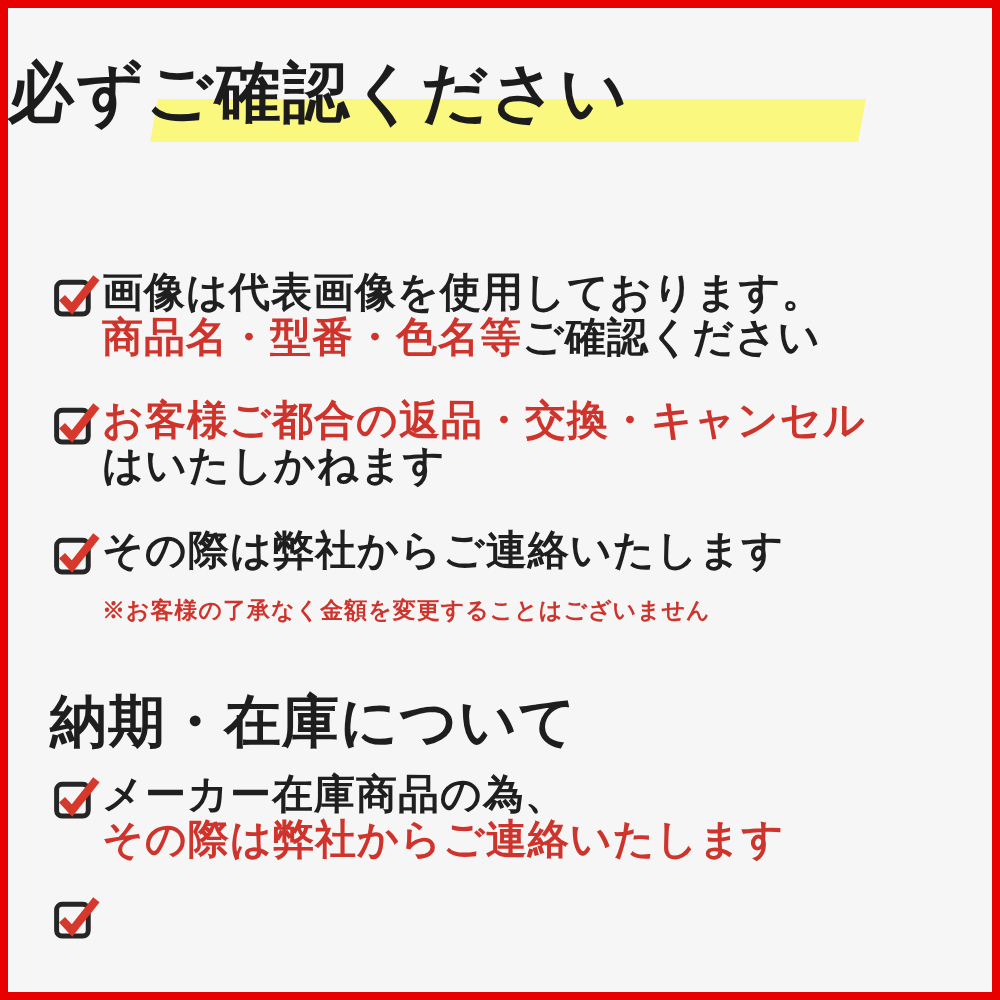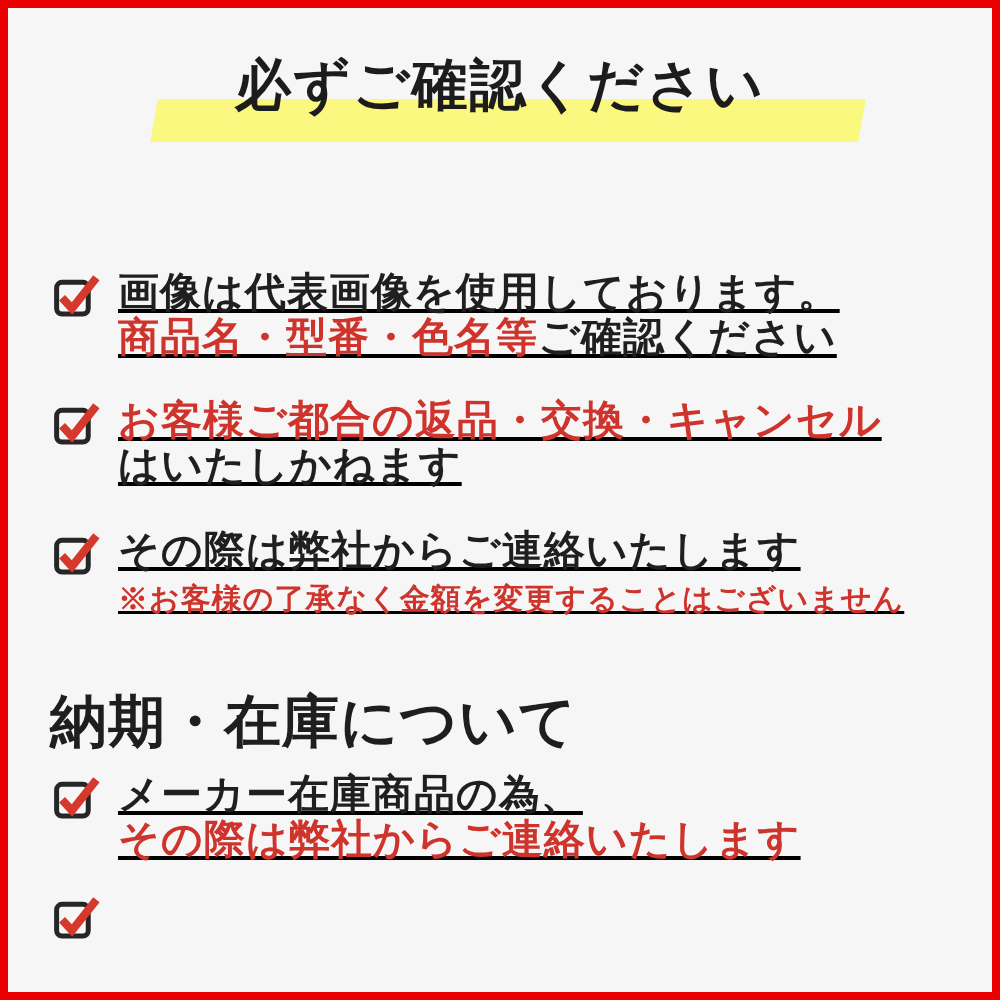--- a/index.html
+++ b/index.html
@@ -11,22 +11,22 @@
     position:relative;
     width:1000px;height:1000px;
     box-sizing:border-box;
     border:8px solid #e80000;
     background:#f6f6f7;
     overflow:hidden;
   }
   
   .title{
     position:absolute;left:0;top:40px;width:100%;
-    text-align:center;
-    font-size:56px;font-weight:bold;
+    text-align:left;
+    font-size:66px;font-weight:bold;
     letter-spacing:2px;
     color:#1c1c1c;
     z-index:2;
     margin:0;
   }
   .title-highlight{
     position:absolute;left:146px;top:91px;
     width:708px;height:43px;
     background:#faf87e;
     transform:skewX(-10deg);
@@ -39,44 +39,43 @@
     letter-spacing:1px;
     color:#1e1e1e;
     margin:0;
     z-index:2;
   }
   .sec-heading.order{top:178px;}
   .sec-heading.stock{top:676px;}
   
   .item{
     position:absolute;left:45px;right:20px;
-    display:flex;align-items:flex-start;gap:18px;
+    display:flex;align-items:flex-start;gap:2px;
     z-index:2;
-    text-decoration:underline;
   }
   .item.i1{top:262px;}
   .item.i2{top:390px;}
   .item.i3{top:520px;}
   .item.i4{top:764px;}
   .item.i5{top:884px;}
   .check{flex:0 0 auto;margin-top:3px;}
   .lines{
     font-size:41px;
     line-height:45px;
     font-weight:bold;
     color:#1f1f1f;
     letter-spacing:1px;
     white-space:nowrap;
   }
   .seg-red{color:#ce342b;}
   .seg-blk{color:#1f1f1f;}
   .note{
-    font-size:30px;
+    font-size:23px;
     line-height:34px;
-    margin-top:9px;
+    margin-top:21px;
     letter-spacing:1px;
   }
 </style>
 </head>
 <body>
 
 <div class="frame">
 
   <div class="title-highlight"></div>
   <h1 class="title">必ずご確認ください</h1>

